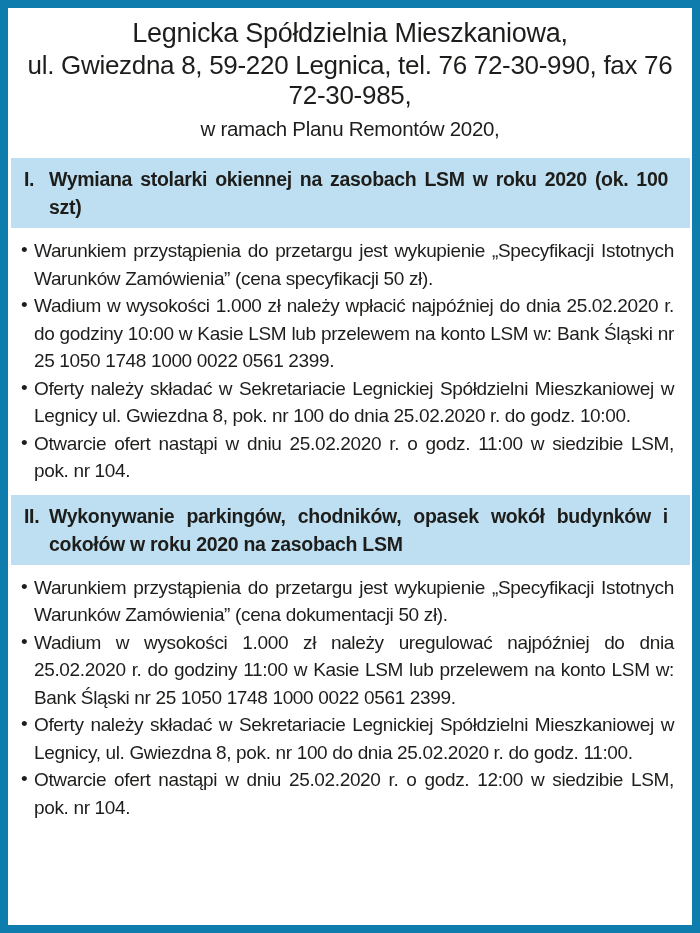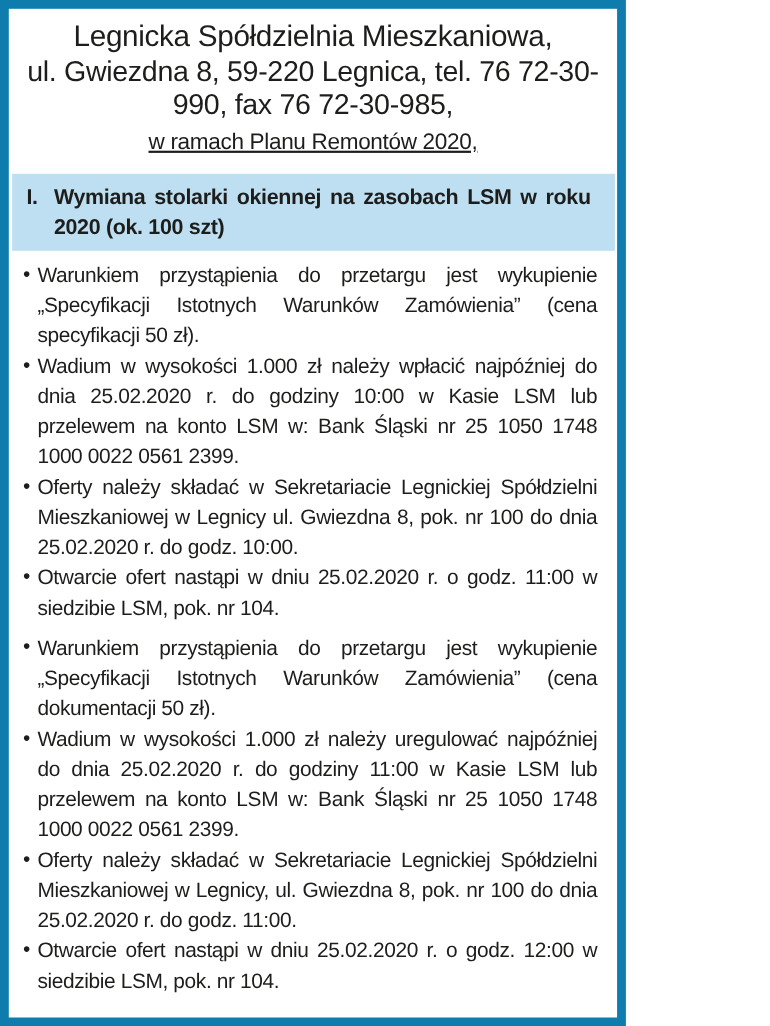--- a/index.html
+++ b/index.html
@@ -1,30 +1,30 @@
 <!DOCTYPE html>
 <html lang="pl"><head>
 <meta charset="utf-8">
 <style>
   html,body{margin:0;padding:0;background:#ffffff;}
   .page{
     position:relative;
-    width:569px;height:933px;
+    width:700px;height:933px;
     box-sizing:border-box;
     border:8px solid #0e7dad;
     background:#ffffff;
     font-family:"Liberation Sans","DejaVu Sans",sans-serif;
     color:#1d1d1b;
     overflow:hidden;
     padding:8px 0 0 0;
   }
   .hdr{text-align:center;letter-spacing:-0.3px;}
   .hdr-title{font-size:27px;line-height:34px;}
   .hdr-address{font-size:26px;line-height:30px;}
-  .hdr-plan{font-size:20.5px;line-height:34px;margin-top:2px;text-decoration:underline;}
+  .hdr-plan{font-size:20.5px;line-height:34px;margin-top:2px;}
   .hdr-announce{font-size:24px;line-height:34px;font-weight:bold;letter-spacing:-0.5px;}
 
   .sec-head{
     background:#bedff1;
     margin:0 2px 0 3px;
     padding:7px 22px 7px 12px;
     font-weight:bold;
     font-size:19.5px;
     line-height:28px;
     letter-spacing:-0.3px;
@@ -75,20 +75,23 @@
     <span class="sec-inner"><span class="sec-num">I.</span><span>Wymiana stolarki okiennej na zasobach LSM w roku 2020 (ok. 100 szt)</span></span>
   </div>
 
   <div class="bullets">
     <p class="bullet"><span class="dot">•</span><span>Warunkiem przystąpienia do przetargu jest wykupienie „Specyfikacji Istotnych Warunków Zamówienia” (cena specyfikacji 50 zł).</span></p>
     <p class="bullet"><span class="dot">•</span><span>Wadium w wysokości 1.000 zł należy wpłacić najpóźniej do dnia 25.02.2020 r. do godziny 10:00 w Kasie LSM lub przelewem na konto LSM w: Bank Śląski nr 25 1050 1748 1000 0022 0561 2399.</span></p>
     <p class="bullet"><span class="dot">•</span><span>Oferty należy składać w Sekretariacie Legnickiej Spółdzielni Mieszkaniowej w Legnicy ul. Gwiezdna 8, pok. nr 100 do dnia 25.02.2020 r. do godz. 10:00.</span></p>
     <p class="bullet"><span class="dot">•</span><span>Otwarcie ofert nastąpi w dniu 25.02.2020 r. o godz. 11:00 w siedzibie LSM, pok. nr 104.</span></p>
   </div>
 
+  <div class="sec-head sec-head-2">
+    <span class="sec-inner"><span class="sec-num">II.</span><span>Wykonywanie parkingów, chodników, opasek wokół budynków i cokołów w roku 2020 na zasobach LSM</span></span>
+  </div>
 
   <div class="bullets">
     <p class="bullet"><span class="dot">•</span><span>Warunkiem przystąpienia do przetargu jest wykupienie „Specyfikacji Istotnych Warunków Zamówienia” (cena dokumentacji 50 zł).</span></p>
     <p class="bullet"><span class="dot">•</span><span>Wadium w wysokości 1.000 zł należy uregulować najpóźniej do dnia 25.02.2020 r. do godziny 11:00 w Kasie LSM lub przelewem na konto LSM w: Bank Śląski nr 25 1050 1748 1000 0022 0561 2399.</span></p>
     <p class="bullet"><span class="dot">•</span><span>Oferty należy składać w Sekretariacie Legnickiej Spółdzielni Mieszkaniowej w Legnicy, ul. Gwiezdna 8, pok. nr 100 do dnia 25.02.2020 r. do godz. 11:00.</span></p>
     <p class="bullet"><span class="dot">•</span><span>Otwarcie ofert nastąpi w dniu 25.02.2020 r. o godz. 12:00 w siedzibie LSM, pok. nr 104.</span></p>
   </div>
 
 
 </div>

